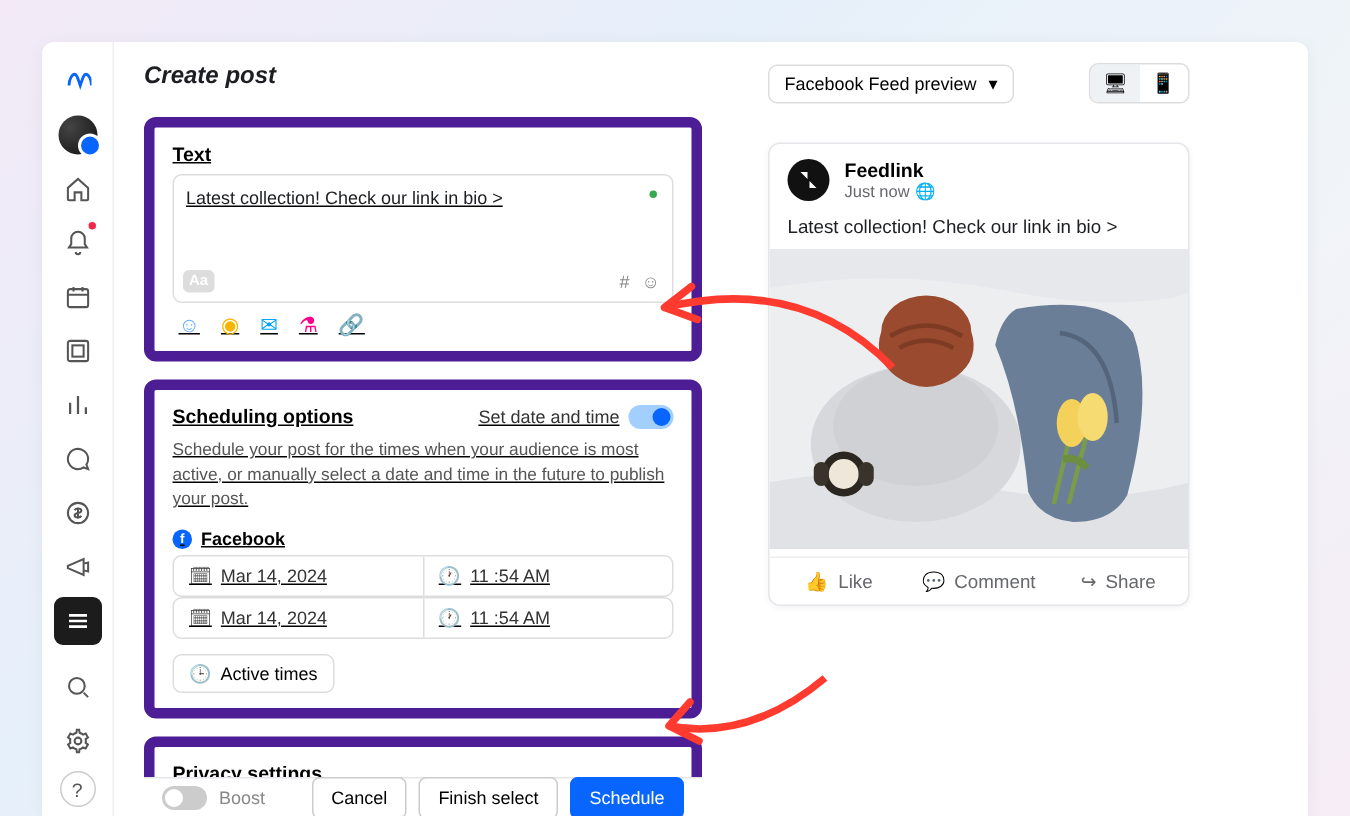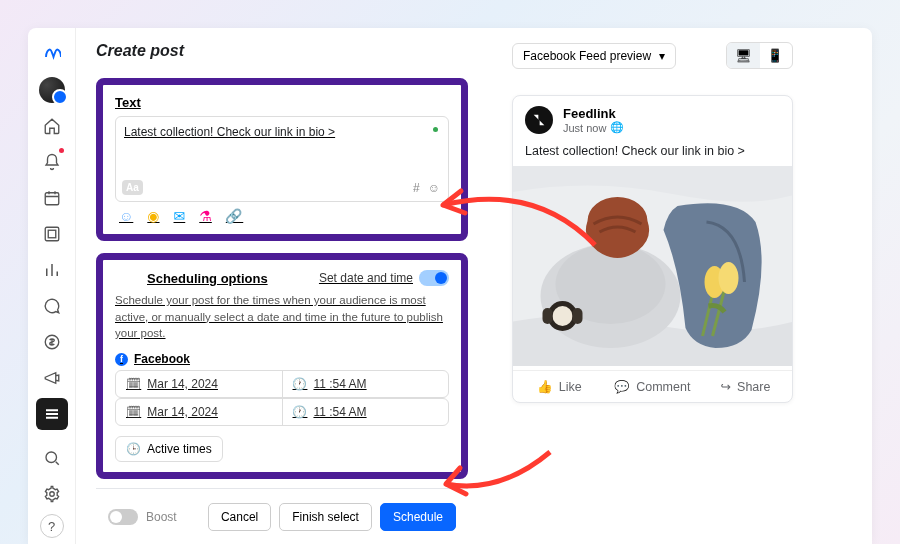--- a/index.html
+++ b/index.html
@@ -19,37 +19,37 @@
   .title { font-size:16px; font-weight:700; color:#1c1e21; margin-bottom:6px;font-style:italic;}
   .card { background:#fff; border:7px solid #4c1d95; border-radius:8px; padding:10px 12px; font-size:12px;text-decoration:underline;}
   .card-label { font-size:13px; font-weight:600; margin-bottom:6px;}
   .textbox { border:1px solid #ddd; border-radius:6px; min-height:86px; padding:8px; position:relative; font-size:12px; color:#1c1e21;}
   .textbox .dot{ position:absolute; top:10px; right:10px; width:5px; height:5px; border-radius:50%; background:#36a852;}
   .textbox .badge-aa{ position:absolute; left:6px; bottom:6px; background:#ddd; color:#fff; font-size:10px; font-weight:700; padding:2px 4px; border-radius:4px;}
   .textbox .rb{ position:absolute; right:8px; bottom:6px; display:flex; gap:8px; color:#888;}
   .small-icons{ display:flex; gap:14px; padding:6px 4px 0 4px; color:#69b0ff;}
   .small-icons span{ font-size:14px; cursor:pointer; }
   .si-map{color:#f7b500;} .si-msg{color:#00a3ff;} .si-lab{color:#f08;} .si-link{color:#999;}
-  .sched-head{ display:flex; align-items:center; justify-content:space-between;margin-left:32px;}
+  .sched-head{ display:flex; justify-content:space-between;}
   .sched-head .t{ font-size:13px; font-weight:700;}
   .sched-head .r{ display:flex; align-items:center; gap:6px; font-size:12px; color:#333;}
   .toggle{ width:30px; height:16px; background:#a3cfff; border-radius:10px; position:relative;}
   .toggle::after{content:""; position:absolute; right:2px; top:2px; width:12px; height:12px; border-radius:50%; background:#0866ff;}
   .toggle-off{ width:30px; height:16px; background:#ccc; border-radius:10px; position:relative;}
   .toggle-off::after{content:""; position:absolute; left:2px; top:2px; width:12px; height:12px; border-radius:50%; background:#fff;}
   .desc{ font-size:11.5px; color:#555; line-height:1.45; margin-top:6px;}
   .plat-label{ display:flex; align-items:center; gap:6px; font-size:12px; font-weight:600; margin-top:10px; margin-bottom:4px;}
   .fb-dot{ width:13px; height:13px; border-radius:50%; background:#0866ff; display:inline-flex; align-items:center; justify-content:center; color:#fff; font-size:9px; font-weight:700;}
   .ig-dot{ width:13px; height:13px; border-radius:4px; background:linear-gradient(45deg,#f58529,#dd2a7b,#8134af); display:inline-block;}
   .field-row{ display:flex; border:1px solid #ddd; border-radius:6px; overflow:hidden;}
   .field-row > div{ display:flex; align-items:center; gap:6px; padding:6px 10px; font-size:12px; color:#333;}
   .field-row > div:first-child{ flex:1; border-right:1px solid #ddd;}
   .field-row > div:last-child{ flex:1;}
   .pill-btn{ display:inline-flex; align-items:center; gap:6px; border:1px solid #ddd; border-radius:6px; padding:5px 10px; font-size:12px; margin-top:10px; cursor:pointer;}
-  .footer-bar{ position:absolute; left:0; right:0; bottom:0; height:56px; background:#fff; border-top:1px solid #e4e6ea; display:flex; align-items:center; justify-content:space-between; padding:0 12px;}
+  .footer-bar{ position:absolute; left:0; right:0; bottom:0; height:26px; background:#fff; border-top:1px solid #e4e6ea; display:flex; align-items:center; justify-content:space-between; padding:0 12px;}
   .footer-bar .l{ display:flex; align-items:center; gap:8px; font-size:12px; color:#888;}
   .footer-bar .r{ display:flex; gap:8px;}
   .btn{ font-size:12px; padding:6px 12px; border-radius:5px; border:1px solid #ccc; background:#fff; cursor:pointer; color:#000000;}
   .btn-primary{ background:#0866ff; color:#fff; border-color:#0866ff;}
   .preview-top{ display:flex; align-items:center; justify-content:space-between;}
   .preview-sel{ border:1px solid #ddd; border-radius:6px; padding:5px 10px; font-size:12px; display:flex; align-items:center; gap:8px; cursor:pointer;}
   .device-grp{ display:flex; border:1px solid #ddd; border-radius:6px; overflow:hidden;}
   .device-grp > div{ padding:5px 8px; font-size:13px; cursor:pointer;}
   .device-grp > div.on{ background:#eef2f5;}
   .post-card{ background:#fff; border:1px solid #e4e6ea; border-radius:8px; overflow:hidden; margin-top:16px; box-shadow:0 1px 4px rgba(0,0,0,.05);}

